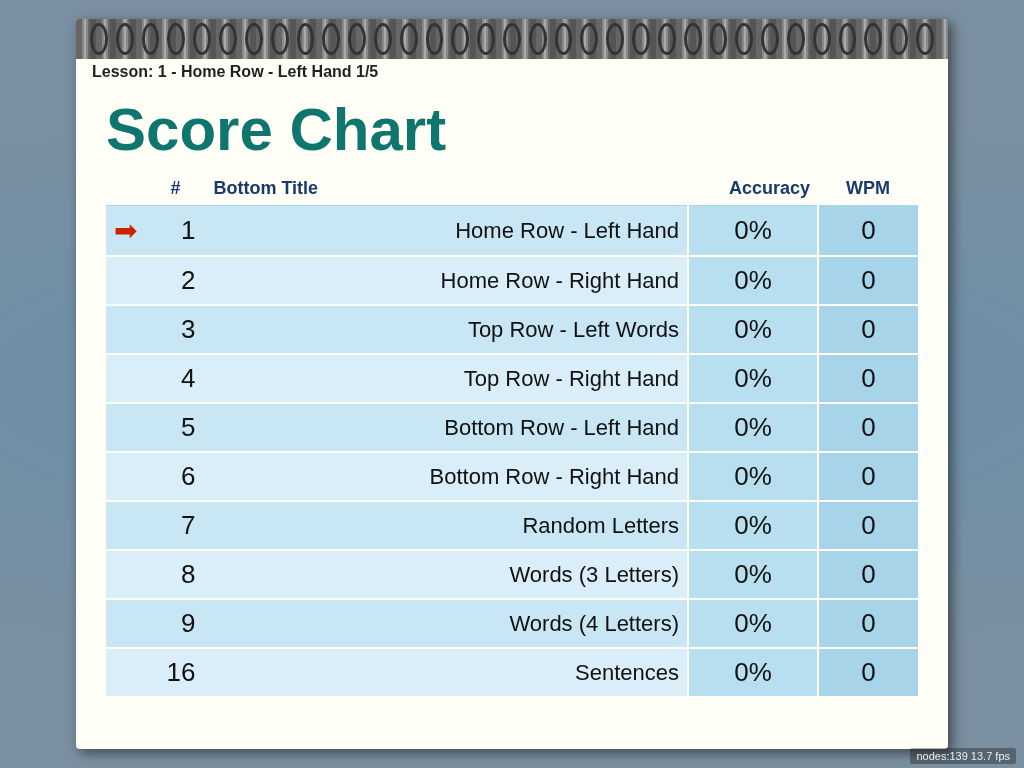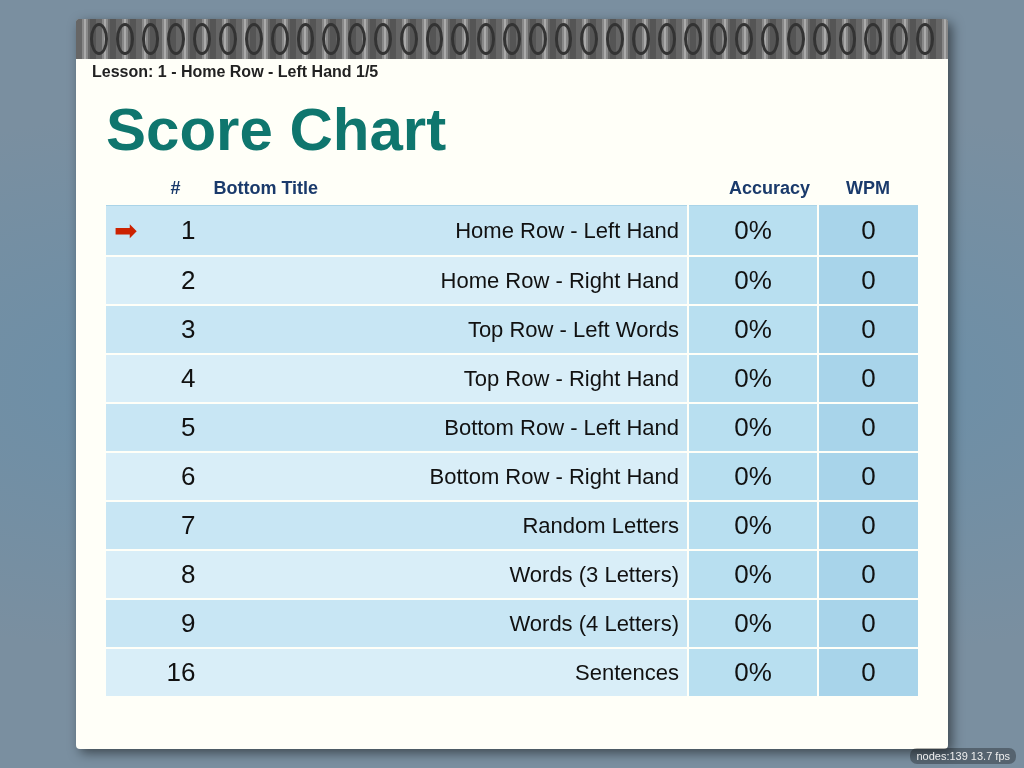--- a/index.html
+++ b/index.html
@@ -188,21 +188,21 @@
     }
 
     .status-bar {
       position: absolute;
       bottom: 4px;
       right: 8px;
       font-size: 11px;
       color: #eee;
       background: rgba(0,0,0,0.3);
       padding: 2px 6px;
-      border-radius: 7px;
+      border-radius: 2px;
     }
   </style>
 </head>
 <body>
 
 <div class="notebook">
 
   <div class="spiral-top">
     <div class="spiral-coil"></div>
       <div class="spiral-coil"></div>

